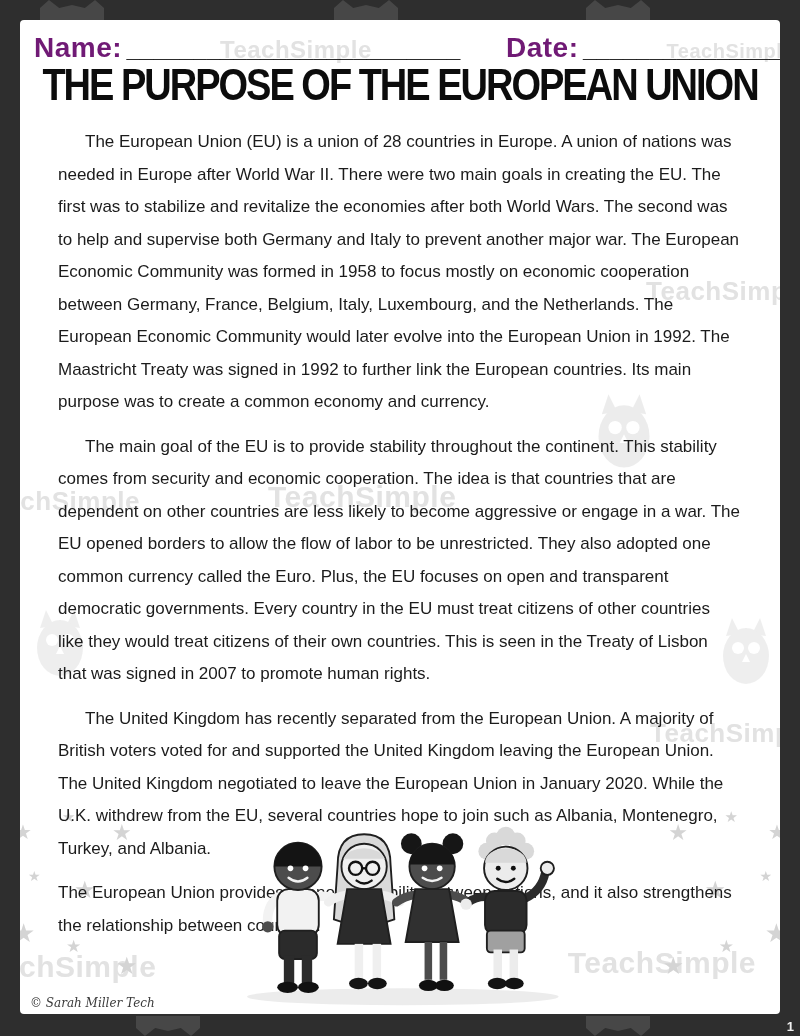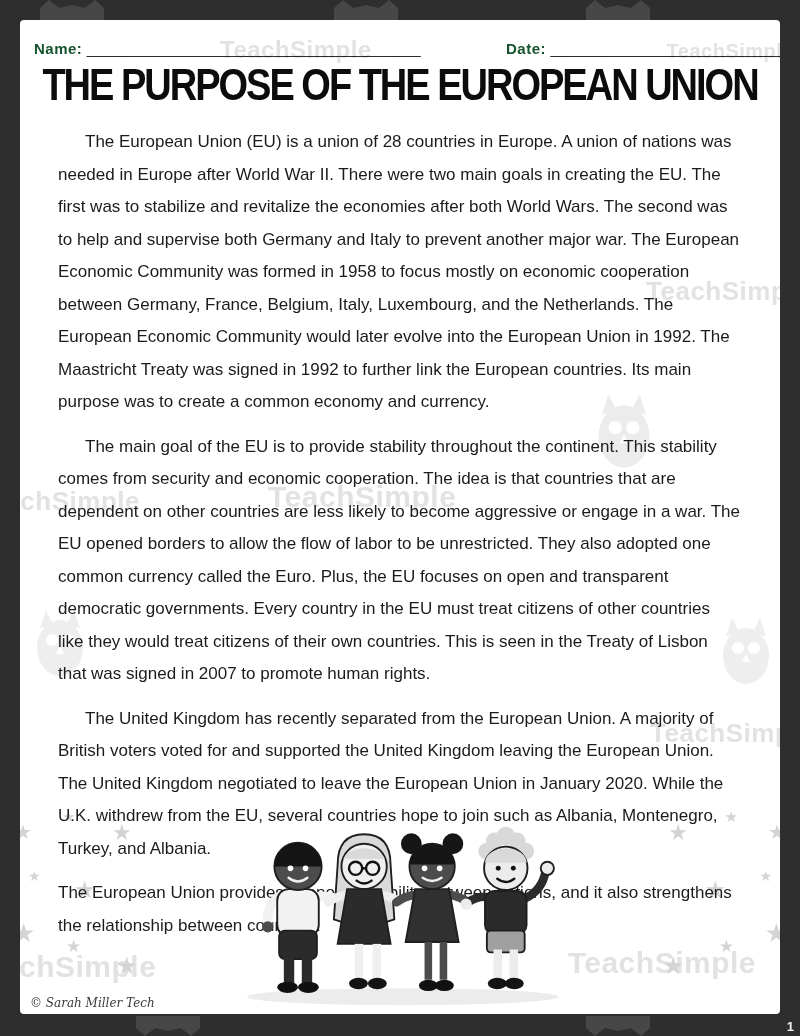--- a/index.html
+++ b/index.html
@@ -32,21 +32,21 @@
   .w3{left:248px; top:460px; font-size:30px;}
   .w4{left:-44px; top:466px; font-size:26px;}
   .w5{right:-34px; top:698px; font-size:26px;}
   .w6{right:24px; top:926px; font-size:30px;}
   .w7{left:-52px; top:930px; font-size:30px;}
   .owl-wm{position:absolute; z-index:0; opacity:.9;}
   .ow1{right:120px; top:372px;} .ow2{left:8px; top:588px;} .ow3{right:2px; top:596px;}
 
   
   .header{position:absolute; top:10px; left:14px; right:14px; height:38px; z-index:2;}
-  .field-label{font-weight:800; font-size:15px; color:#14532d; letter-spacing:.5px;}
+  .field-label{font-weight:800; font-size:28px; color:#701a75; letter-spacing:.5px;}
   .blank-line{font-weight:700; font-size:24px; color:#161616;}
   .name-field{position:absolute; left:0; top:2px; white-space:nowrap;}
   .date-field{position:absolute; left:472px; top:2px; white-space:nowrap;}
 
   
   .title{
     position:absolute; top:40px; left:0; right:0; text-align:center; z-index:2;
     font-size:38px; font-weight:800; letter-spacing:-2px; color:#0c0c0c;
     transform:scaleY(1.18); transform-origin:center top; white-space:nowrap;
   }

